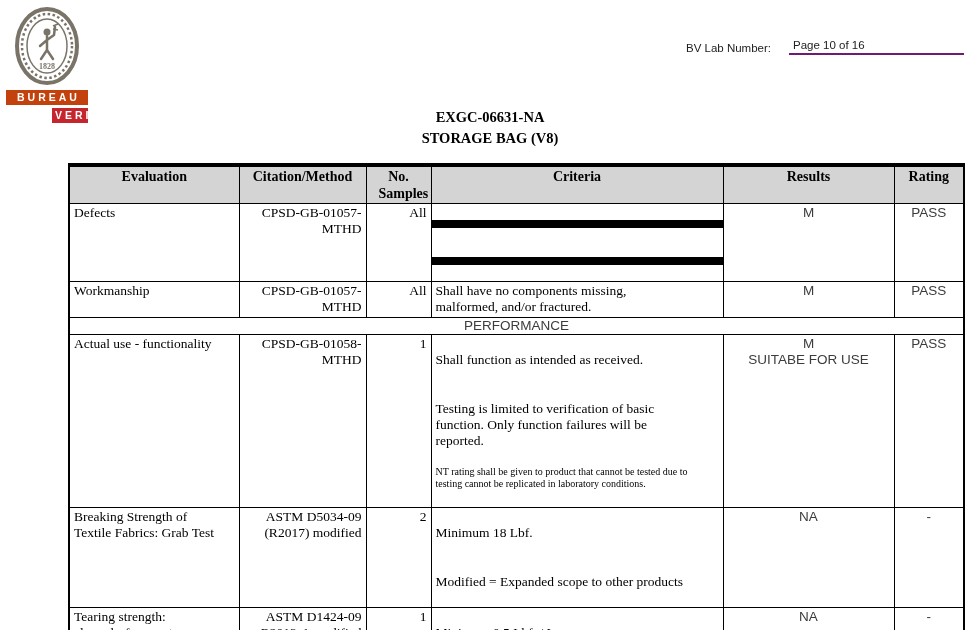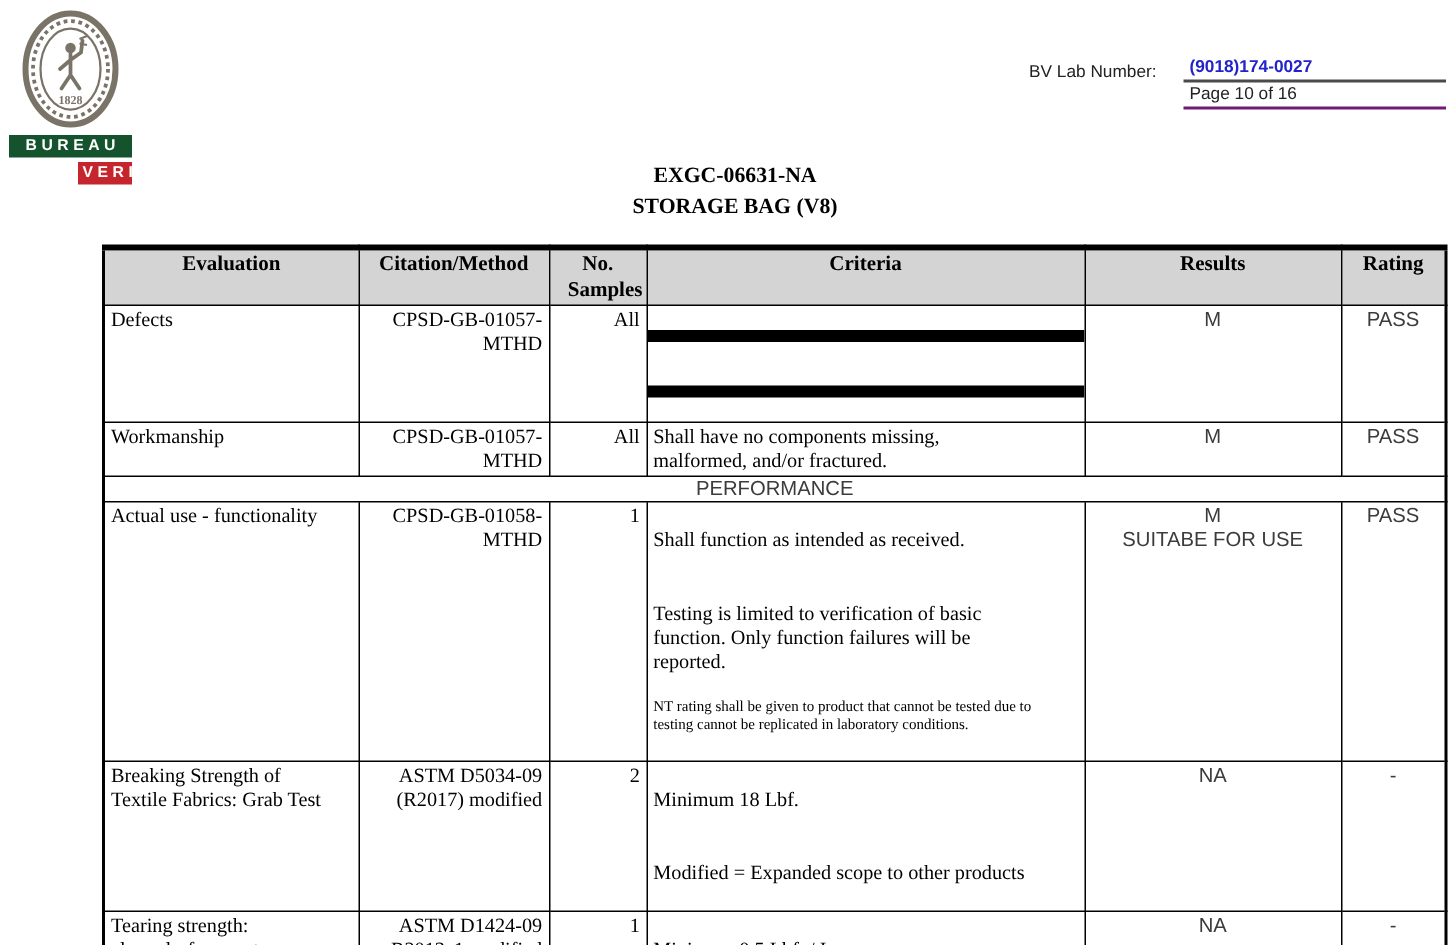--- a/index.html
+++ b/index.html
@@ -9,21 +9,21 @@
   }
 
   
   .logo { position:absolute; left:6px; top:6px; width:82px; }
   .emblem { display:block; margin:0 auto 4px auto; }
   .badge {
     height:15px; line-height:15px; text-align:center; color:#fff;
     font-family:"Liberation Sans", sans-serif; font-weight:bold; font-size:10.5px;
     letter-spacing:3px; text-indent:3px; margin-bottom:3px;
   }
-  .badge-bureau  { background:#14532d; }
+  .badge-bureau  { background:#c2410c; }
   .badge-veritas { background:#c5252c;margin-left:46px; }
 
   
   .labnum-label {
     position:absolute; left:686px; top:42px; font-family:"Liberation Sans", sans-serif;
     font-size:11.5px; color:#222;
   }
   .labnum-box {
     position:absolute; left:789px; top:37px; width:175px;
     font-family:"Liberation Sans", sans-serif; font-size:11.5px;
@@ -82,21 +82,20 @@
     <path d="M33 30 L33 44 M33 34 L26 40 M33 34 L40 29 M40 29 L41 21 M33 44 L27 53 M33 44 L39 53" stroke="#7a7468" stroke-width="2.5" fill="none" stroke-linecap="round"></path>
     <path d="M39 20 l5 -2 M39 23 l5 1" stroke="#7a7468" stroke-width="1.5" fill="none"></path>
     <text x="33" y="63" text-anchor="middle" font-size="8" font-weight="bold" fill="#7a7468" font-family="Liberation Serif, serif">1828</text>
   </svg>
   <div class="badge badge-bureau">BUREAU</div>
   <div class="badge badge-veritas">VERITAS</div>
 </div>
 
 <div class="labnum-label">BV Lab Number:</div>
 <div class="labnum-box">
-  <span class="labnum-value">(9018)174-0027</span>
   <span class="page-info">Page 10 of 16</span>
 </div>
 
 <div class="doc-title">
   <div>EXGC-06631-NA</div>
   <div>STORAGE BAG (V8)</div>
 </div>
 
 <table class="results">
   <colgroup>

